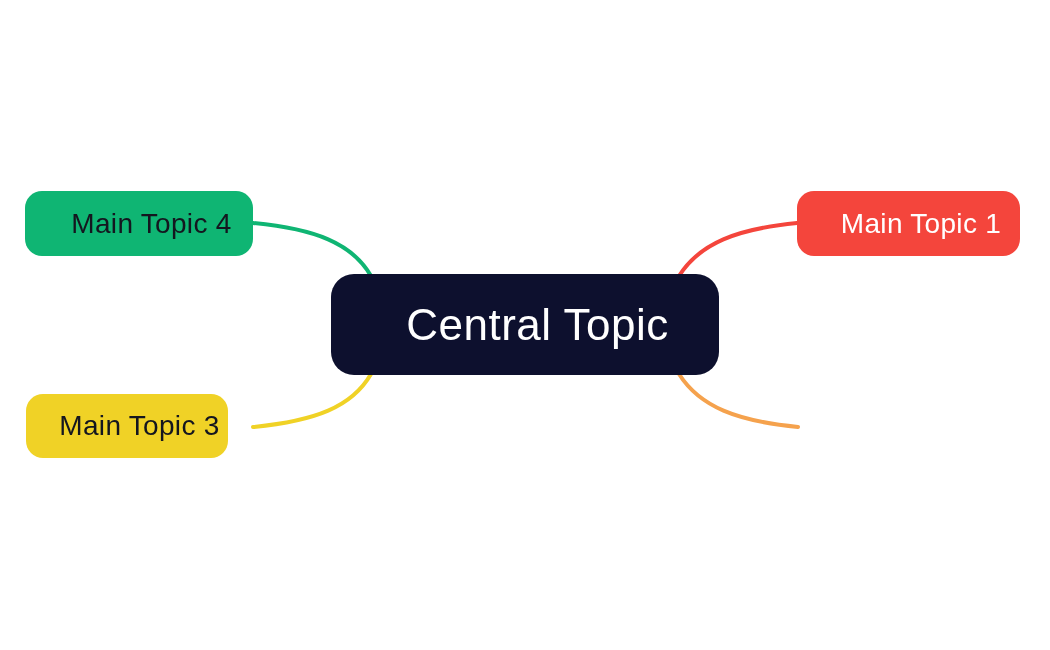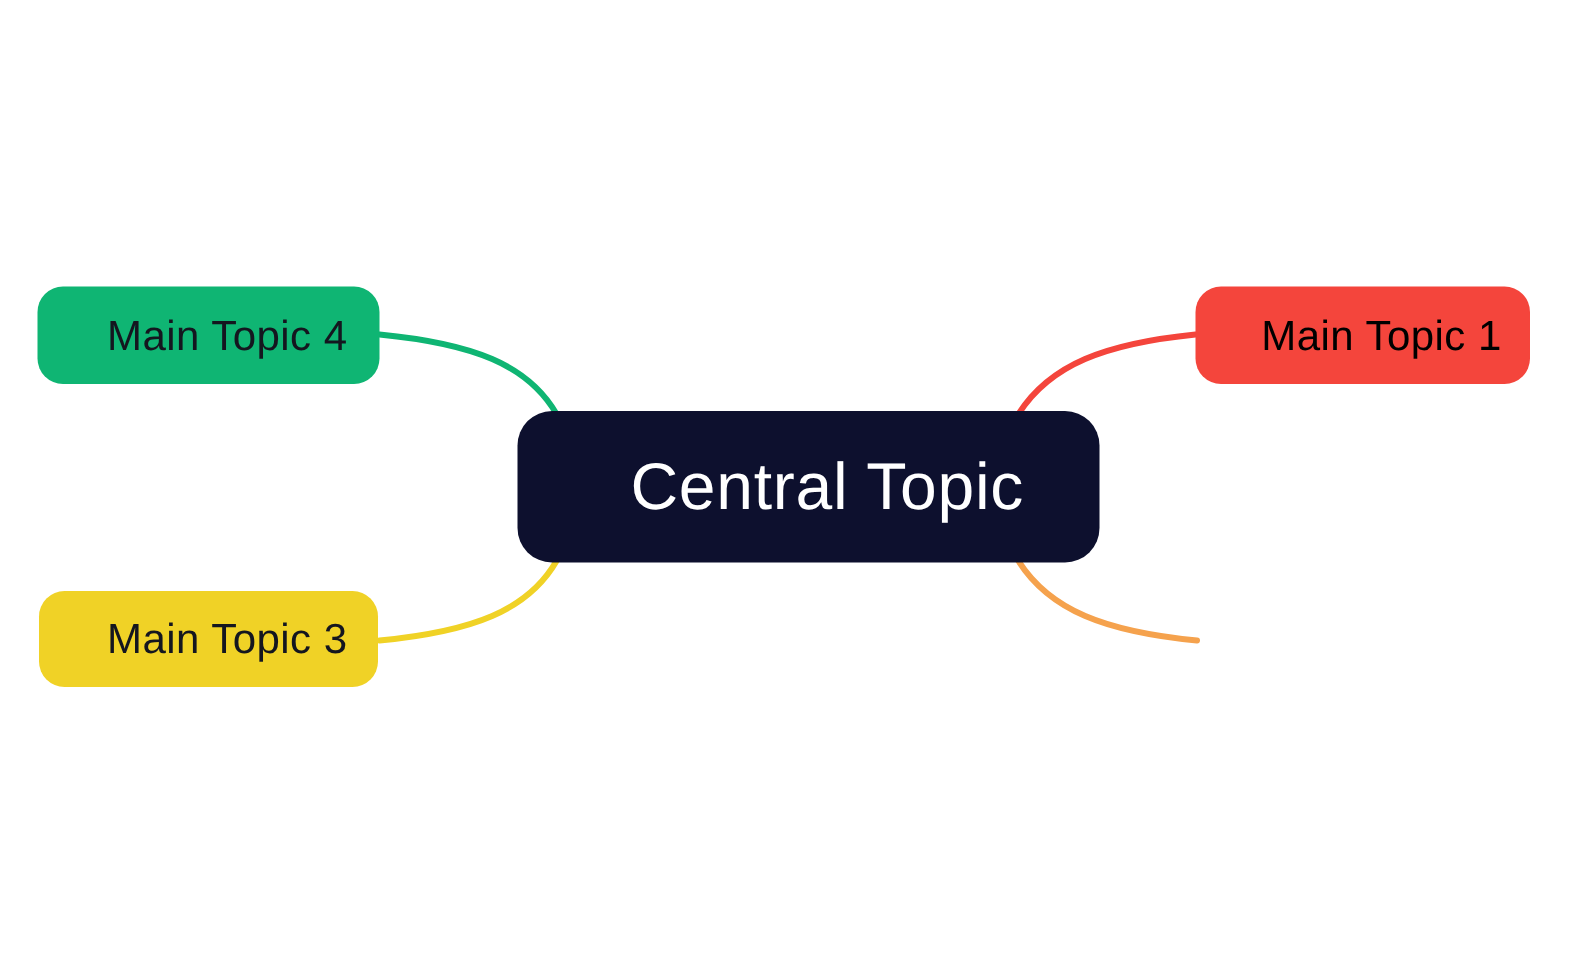--- a/index.html
+++ b/index.html
@@ -28,38 +28,38 @@
   .node {
     position: absolute;
     display: flex;
     align-items: center;
     justify-content: center;
     box-sizing: border-box;
     cursor: pointer;
     user-select: none;
   }
   .central-node {
-    left: 345px;
+    left: 331px;
     top: 274px;
     width: 388px;
     height: 101px;
     border-radius: 23px;
     font-size: 44px;
     font-weight: 500;
     letter-spacing: 0.5px;
   }
   .main-node {
     border-radius: 17px;
     font-size: 28px;
     font-weight: 500;
     letter-spacing: 0.3px;
   }
   .main-node.top-left     { left: 25px;  top: 191px; width: 228px; height: 65px; }
   .main-node.top-right    { left: 797px; top: 191px; width: 223px; height: 65px; }
-  .main-node.bottom-left  { left: 26px;  top: 394px; width: 226px; height: 64px; }
+  .main-node.bottom-left  { left: 26px;  top: 394px; width: 202px; height: 64px; }
   .main-node.bottom-right { left: 798px; top: 394px; width: 227px; height: 64px; }
   .node-label {
     white-space: nowrap;
     line-height: 1;
     margin-left: 25px;
   }
 </style>
 </head>
 <body>
 
@@ -69,21 +69,21 @@
     <path class="connector" d="M797,223 C737,229 700,243 679,276" stroke="#f4453c"></path>
     <path class="connector" d="M798,427 C737,421 700,407 679,374" stroke="#f5a24d"></path>
     <path class="connector" d="M253,427 C315,421 352,407 371,374" stroke="#f0d226"></path>
     <path class="connector" d="M253,223 C315,229 352,243 371,276" stroke="#0fb573"></path>
   </svg>
 
   <div class="node central-node" style="background: rgb(13, 16, 46); color: rgb(255, 255, 255);">
     <span class="node-label">Central Topic</span>
   </div>
 
-  <div class="node main-node top-right" style="background: rgb(244, 69, 60); color: #000000;">
+  <div class="node main-node top-right" style="background: rgb(244, 69, 60); color: #ffffff;">
     <span class="node-label">Main Topic 1</span>
   </div>
 
 
   <div class="node main-node bottom-left" style="background: rgb(240, 210, 38); color: rgb(20, 22, 31);">
     <span class="node-label">Main Topic 3</span>
   </div>
 
   <div class="node main-node top-left" style="background: rgb(15, 181, 115); color: rgb(20, 22, 31);">
     <span class="node-label">Main Topic 4</span>

